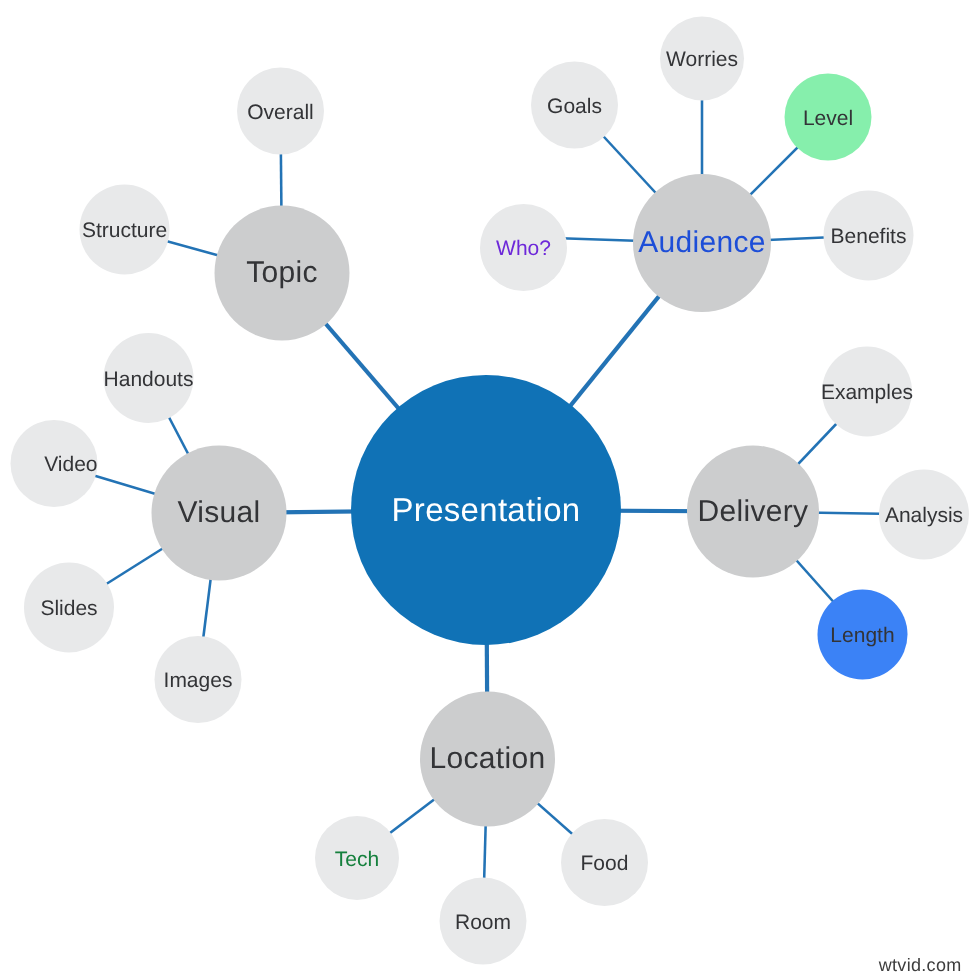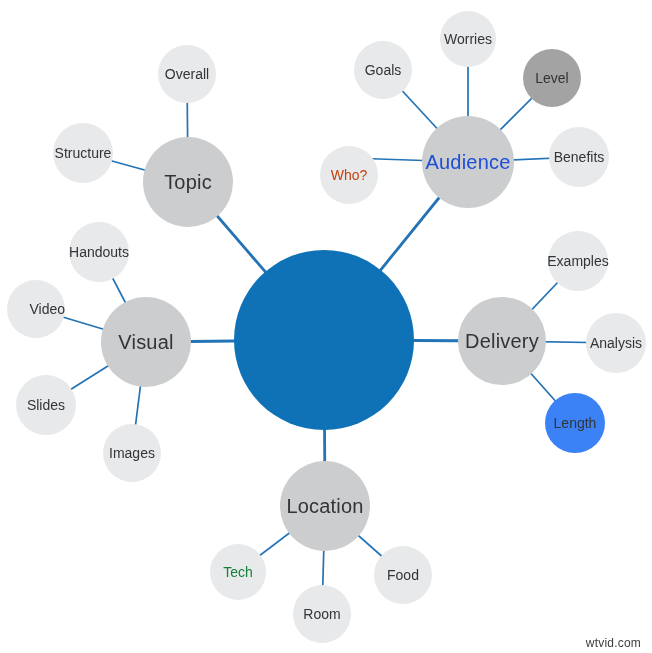--- a/index.html
+++ b/index.html
@@ -54,30 +54,30 @@
       </div>
       <div class="node leaf-node" style="left: 158px; top: 45px; width: 58px; height: 58px; background: rgb(232, 233, 234); color: rgb(51, 52, 55);">
         <div class="node-label">Overall</div>
       </div>
       <div class="node leaf-node" style="left: 53px; top: 123px; width: 60px; height: 60px; background: rgb(232, 233, 234); color: rgb(51, 52, 55);">
         <div class="node-label">Structure</div>
       </div>
       <div class="node branch-node" style="left: 422px; top: 116px; width: 92px; height: 92px; background: rgb(204, 205, 206); color: #1d4ed8;">
         <div class="node-label">Audience</div>
       </div>
-      <div class="node leaf-node" style="left: 320px; top: 146px; width: 58px; height: 58px; background: rgb(232, 233, 234); color: #c2410c;">
+      <div class="node leaf-node" style="left: 320px; top: 136px; width: 58px; height: 58px; background: rgb(232, 233, 234); color: #6d28d9;">
         <div class="node-label">Who?</div>
       </div>
       <div class="node leaf-node" style="left: 354px; top: 41px; width: 58px; height: 58px; background: rgb(232, 233, 234); color: rgb(51, 52, 55);">
         <div class="node-label">Goals</div>
       </div>
       <div class="node leaf-node" style="left: 440px; top: 11px; width: 56px; height: 56px; background: rgb(232, 233, 234); color: rgb(51, 52, 55);">
         <div class="node-label">Worries</div>
       </div>
-      <div class="node leaf-node" style="left: 523px; top: 49px; width: 58px; height: 58px; background: #a3a3a3; color: rgb(51, 52, 55); align-items: center;">
+      <div class="node leaf-node" style="left: 523px; top: 49px; width: 58px; height: 58px; background: #86efac; color: rgb(51, 52, 55); align-items: center;">
         <div class="node-label">Level</div>
       </div>
       <div class="node leaf-node" style="left: 549px; top: 127px; width: 60px; height: 60px; background: rgb(232, 233, 234); color: rgb(51, 52, 55);">
         <div class="node-label">Benefits</div>
       </div>
       <div class="node branch-node" style="left: 101px; top: 297px; width: 90px; height: 90px; background: rgb(204, 205, 206); color: rgb(51, 52, 55); align-items: center;">
         <div class="node-label">Visual</div>
       </div>
       <div class="node leaf-node" style="left: 69px; top: 222px; width: 60px; height: 60px; background: rgb(232, 233, 234); color: rgb(51, 52, 55);">
         <div class="node-label">Handouts</div>
@@ -109,16 +109,17 @@
       <div class="node leaf-node" style="left: 210px; top: 544px; width: 56px; height: 56px; background: rgb(232, 233, 234); color: #15803d;">
         <div class="node-label">Tech</div>
       </div>
       <div class="node leaf-node" style="left: 293px; top: 585px; width: 58px; height: 58px; background: rgb(232, 233, 234); color: rgb(51, 52, 55);">
         <div class="node-label">Room</div>
       </div>
       <div class="node leaf-node" style="left: 374px; top: 546px; width: 58px; height: 58px; background: rgb(232, 233, 234); color: rgb(51, 52, 55);">
         <div class="node-label">Food</div>
       </div>
       <div class="node center-node" style="left: 234px; top: 250px; width: 180px; height: 180px; background: rgb(16, 114, 182); color: rgb(255, 255, 255);">
+        <div class="node-label">Presentation</div>
       </div>
     </div>
   <div class="watermark">wtvid.com</div>
 </div>
 
 </body></html>

